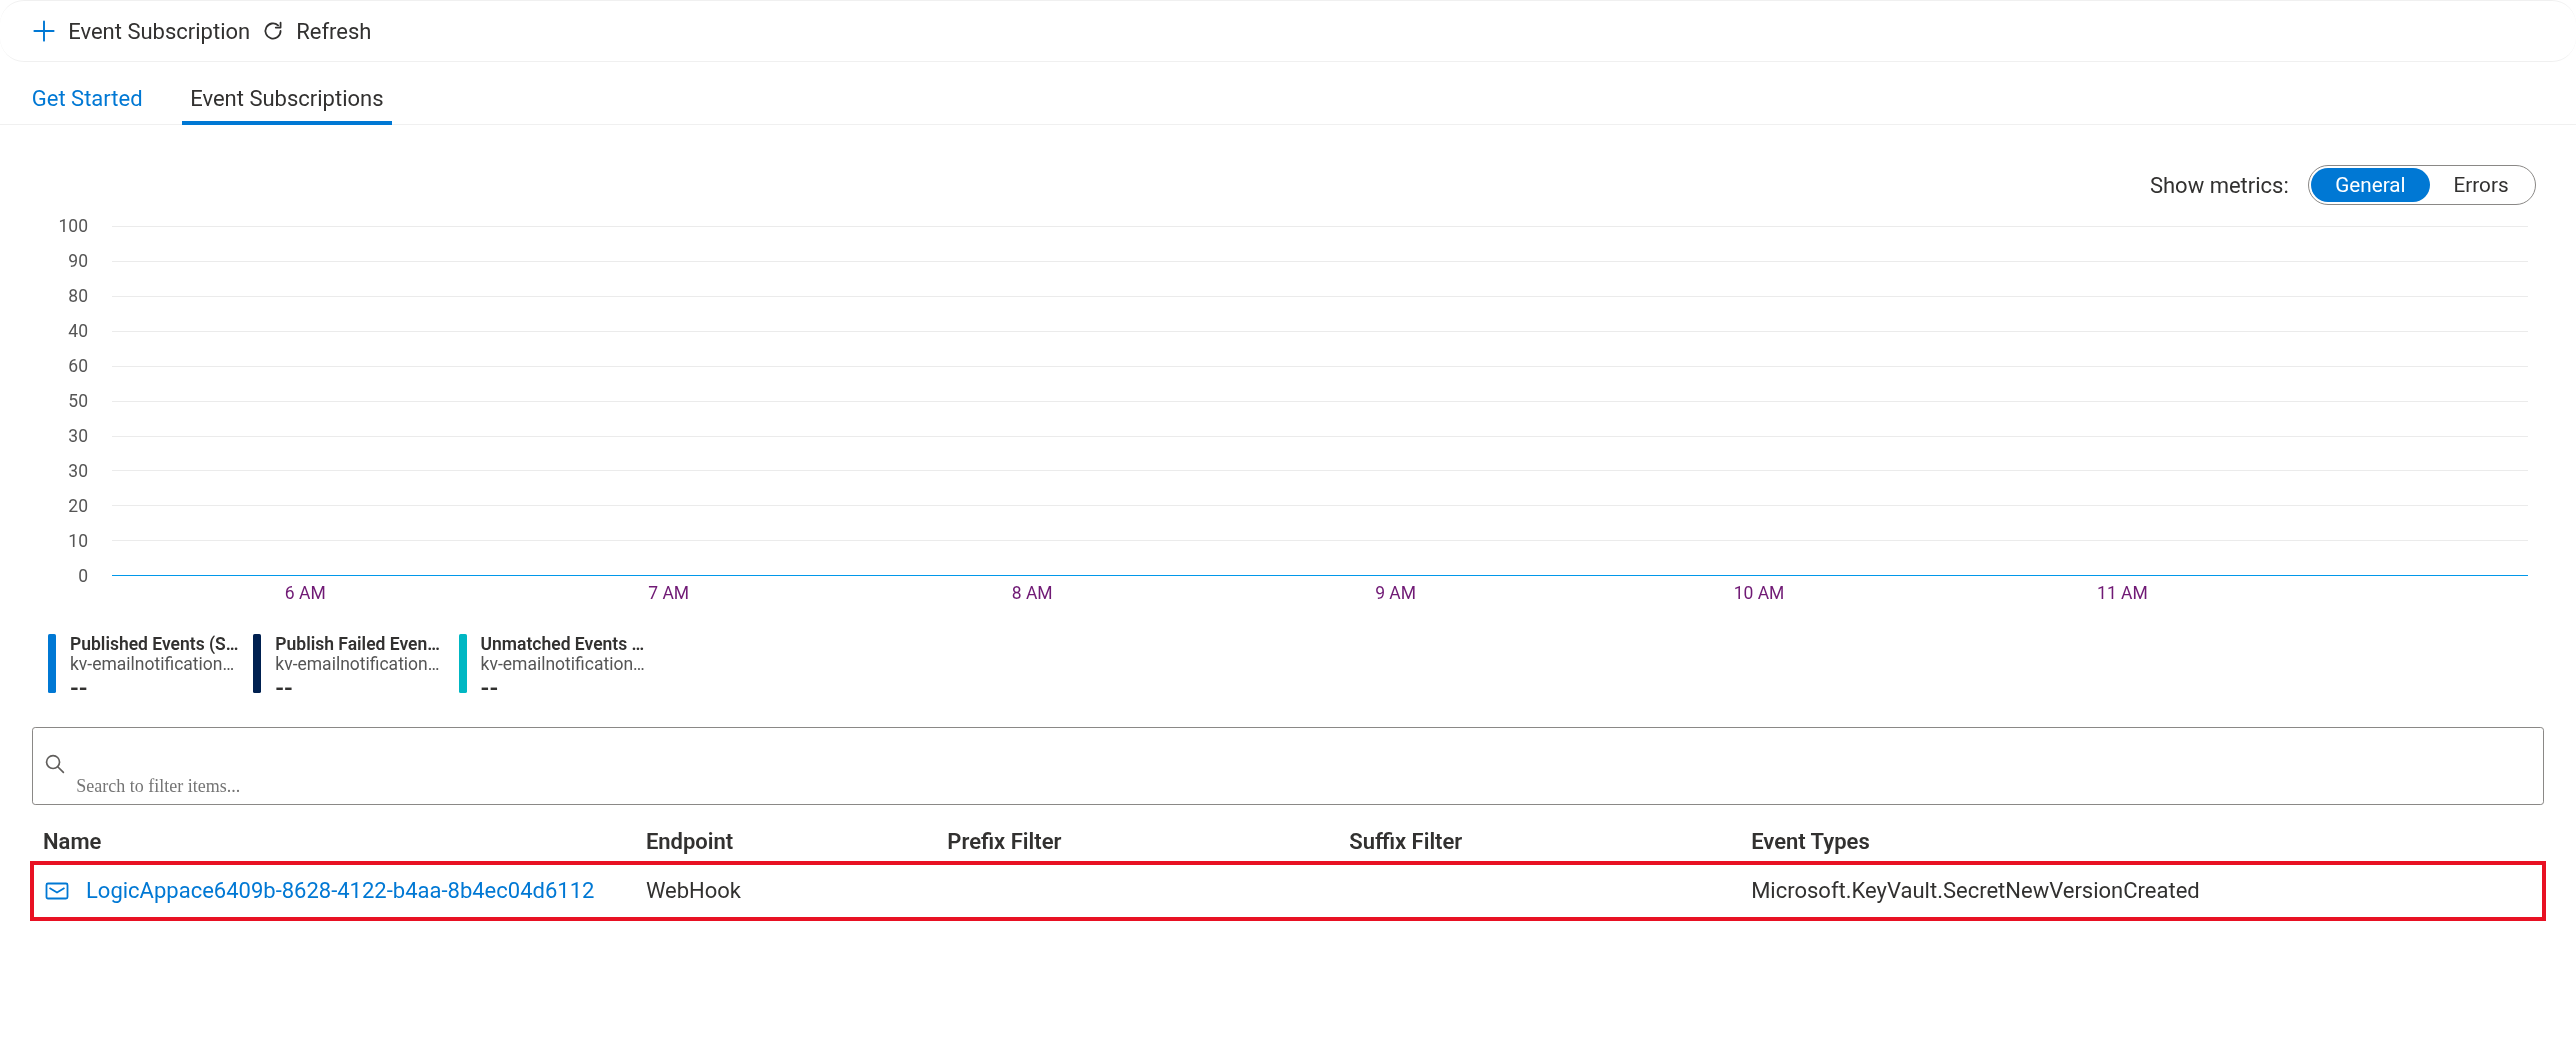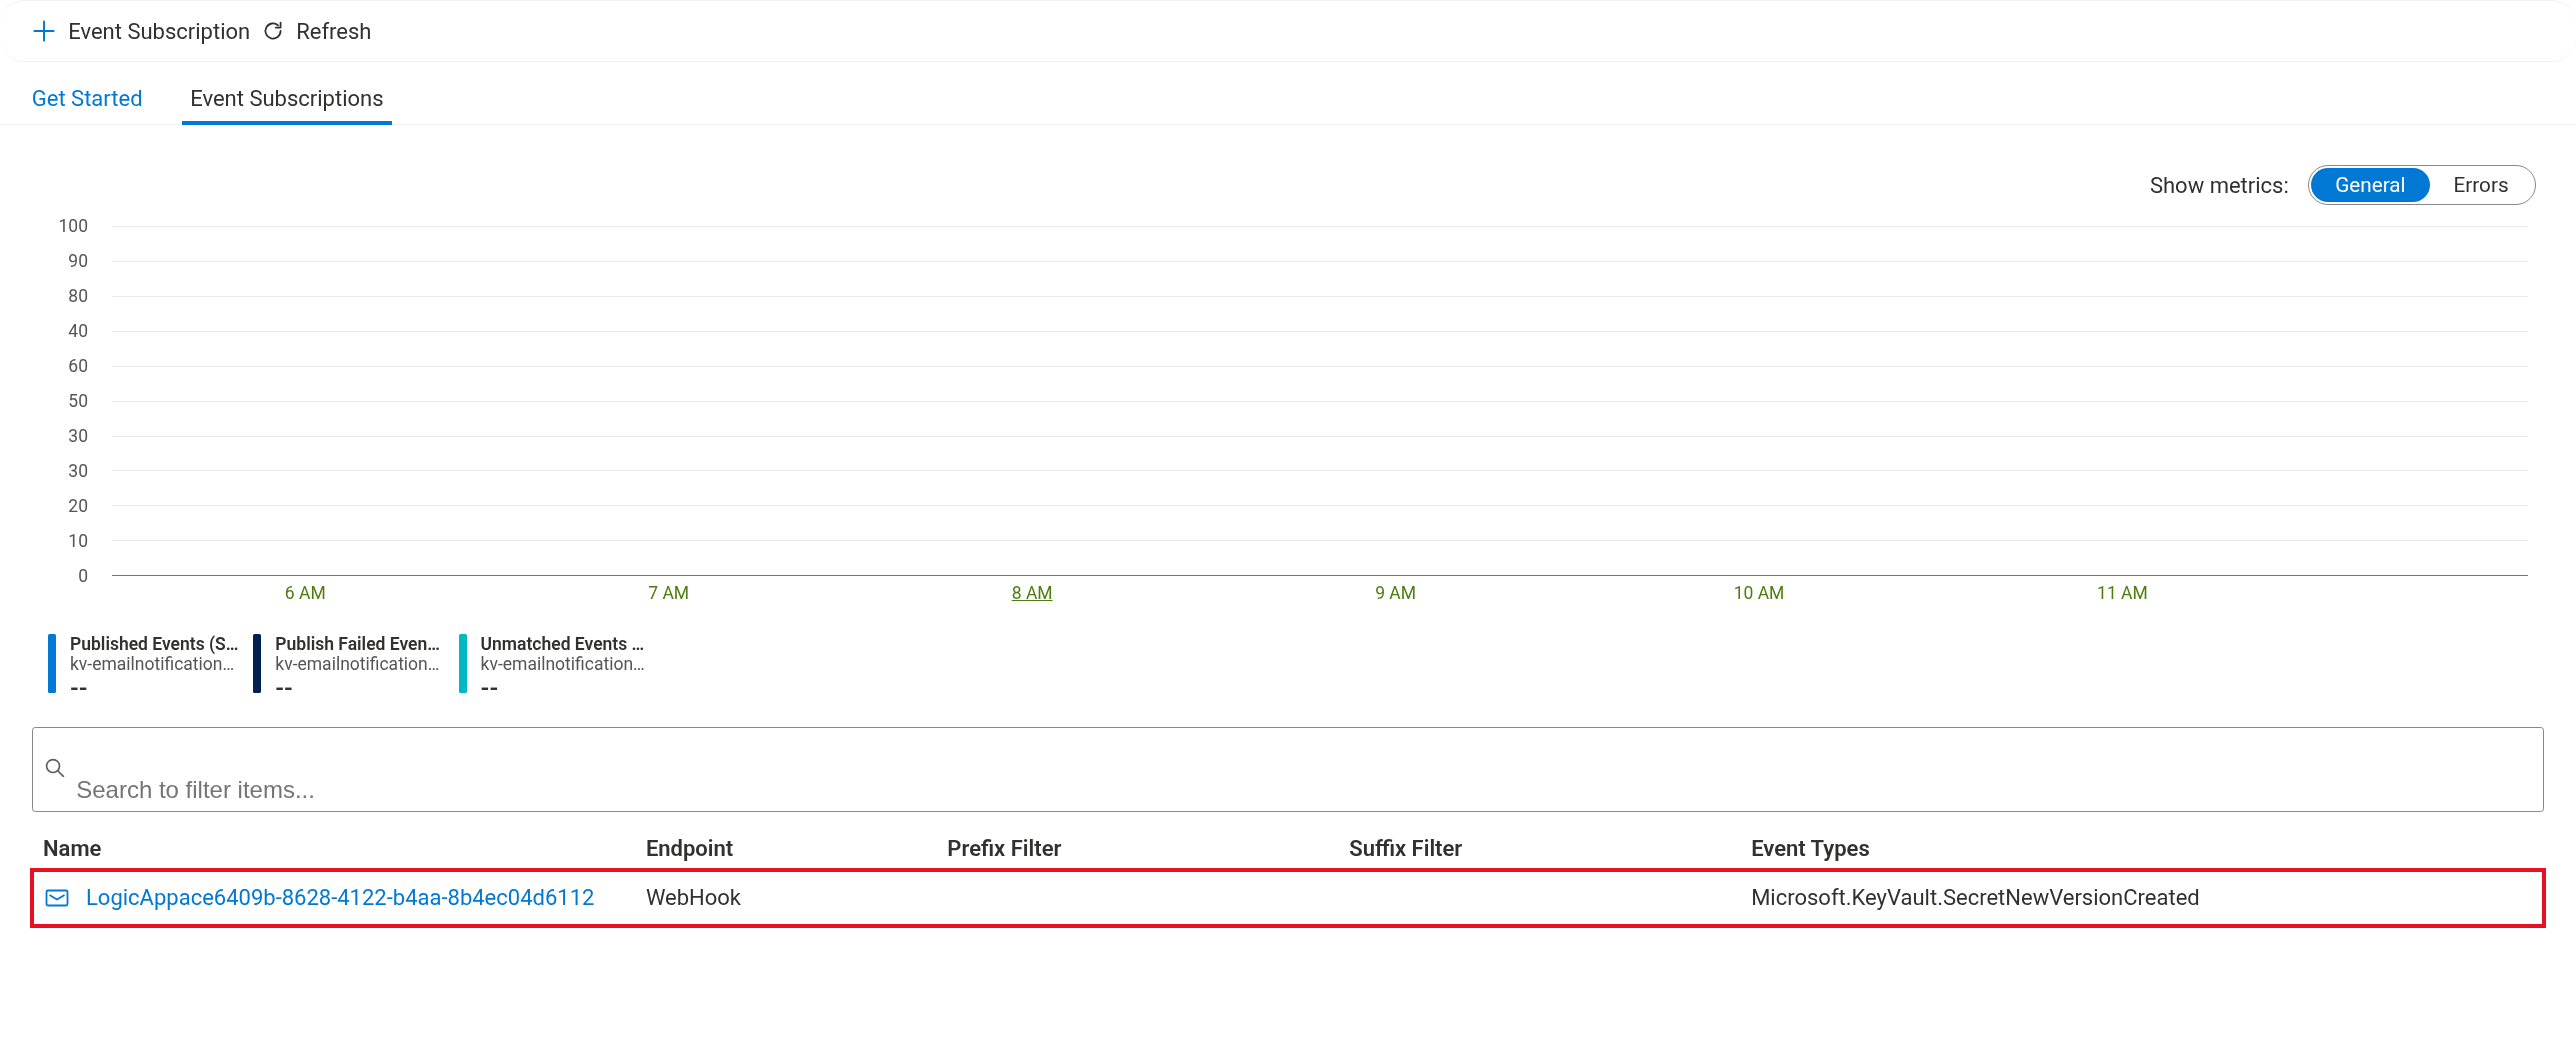--- a/index.html
+++ b/index.html
@@ -99,21 +99,21 @@
     border-bottom: 1.6px solid var(--accent-light);
   }
   .gridline {
     position:absolute; left:0; right:0; height:0.8px;
     background: rgba(0,0,0,0.08);
   }
   .x-axis {
     position:absolute; left:64px; right:0; bottom:0; height:48px;
   }
   .x-tick {
-    position:absolute; top:6.4px; font-size:17.5px; color:#4d7c0f;
+    position:absolute; top:6.4px; font-size:17.5px; color:#701a75;
     transform: translateX(-50%);
   }
   
   .legend {
     display:flex; gap:14.3px; padding: 9.5px 48px 16px 48px;
   }
   .legend-item {
     display:grid;
     grid-template-columns: 11px 1fr;
     grid-template-rows: auto auto auto;
@@ -128,21 +128,21 @@
   
   .search-wrap { padding: 9.5px 32px 0 32px; }
   .search {
     display:flex; align-items:center; gap:9.5px;
     border:0.8px solid #8a8886; border-radius:3.2px;
     padding: 6.4px 11px;
     width:100%;
   }
   .search input {
     flex:1; border:none; outline:none;
-    font-size:24px; font-family:Liberation Sans, sans-serif; color:var(--text);margin-top:40px;
+    font-size:18px; font-family:Liberation Serif, serif; color:var(--text);margin-top:40px;
   }
   
   .table-wrap { padding: 14.3px 32px 16px 32px; }
   table { width:100%; border-collapse: collapse; table-layout: fixed; }
   thead th {
     text-align:left; font-weight:600; font-size:22px;
     padding: 9.5px 11px;
   }
   tbody tr { }
   tbody td { padding: 14.3px 11px; font-size:22px; vertical-align:middle; }
@@ -216,21 +216,21 @@
         <div class="gridline" style="top: 50%;"></div>
         <div class="gridline" style="top: 40%;"></div>
         <div class="gridline" style="top: 30%;"></div>
         <div class="gridline" style="top: 20%;"></div>
         <div class="gridline" style="top: 10%;"></div>
         <div class="gridline" style="top: 0%;"></div>
       </div>
     <div class="x-axis" id="x-axis">
         <div class="x-tick" style="left: 8%;">6 AM</div>
         <div class="x-tick" style="left: 23.0427%;">7 AM</div>
-        <div class="x-tick" style="left: 38.0855%; text-decoration: underline;">8 AM</div>
+        <div class="x-tick" style="left: 38.0855%;">8 AM</div>
         <div class="x-tick" style="left: 53.1282%;">9 AM</div>
         <div class="x-tick" style="left: 68.1709%;">10 AM</div>
         <div class="x-tick" style="left: 83.2137%;">11 AM</div>
       </div>
   </div>
 </div>
 
 <div class="legend" id="legend">
     <div class="legend-item">
       <div class="legend-bar" style="background:#0078d4"></div>

